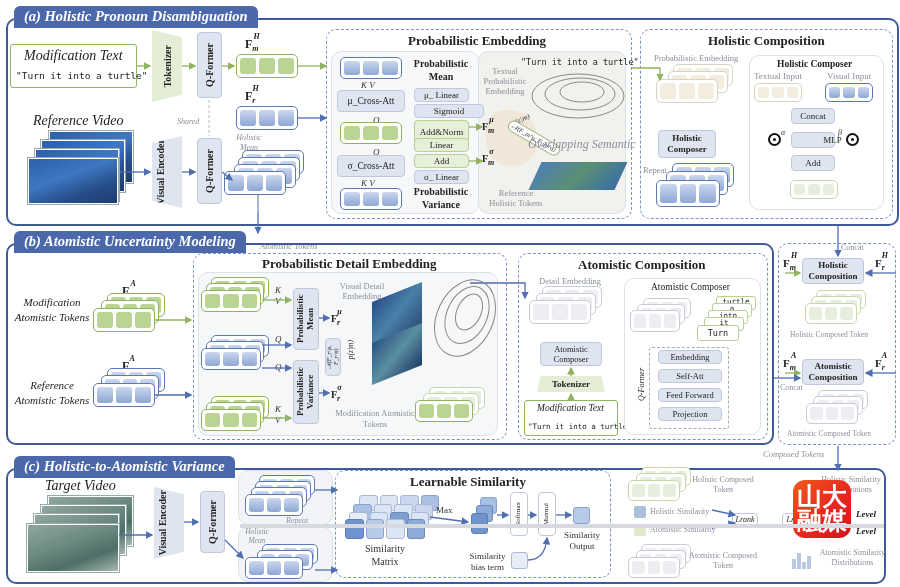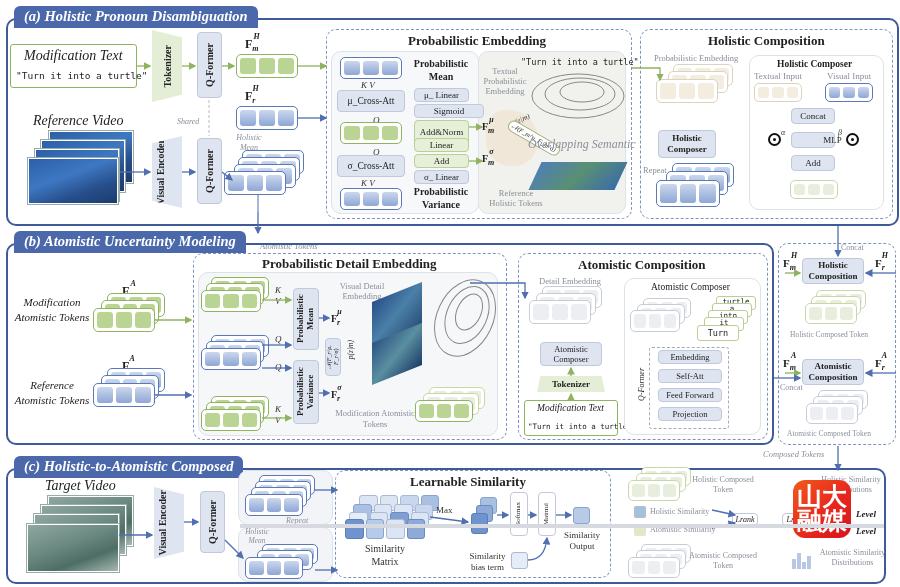--- a/index.html
+++ b/index.html
@@ -438,21 +438,21 @@
   </div>
 <div class="tok pale" style="left:806px;top:403px;width:52px;height:21px;">
     <span></span>
     <span></span>
     <span></span>
   </div>
 <div class="abs lbl grey" style="left:787px;top:429px;font-size:7.5px;">Atomistic Composed Token</div>
 <div class="abs ital lbl grey" style="left:763px;top:449px;font-size:8.5px;">Composed Tokens</div>
 
 <div class="panel" style="left:6px;top:468px;width:880px;height:116px;"></div>
-<div class="panel-title" style="left:14px;top:456px;">(c) Holistic-to-Atomistic Composed</div>
+<div class="panel-title" style="left:14px;top:456px;">(c) Holistic-to-Atomistic Variance</div>
 <div class="abs ital" style="left:45px;top:478px;font-size:14px;">Target Video</div>
 <div class="video turtv" style="left:48px;top:496px;width:85px;height:50px;"></div>
 <div class="video turtv" style="left:41px;top:505px;width:85px;height:50px;"></div>
 <div class="video turtv" style="left:34px;top:514px;width:85px;height:50px;"></div>
 <div class="video turtv" style="left:27px;top:524px;width:92px;height:48px;"></div>
 <div class="trap" style="left:154px;top:487px;width:30px;height:72px;background:#dfe5f0;clip-path:polygon(0 0,100% 10%,100% 90%,0 100%);">
   <span class="t" style="width:24px;">Visual Encoder</span>
   </div>
 <div class="box" style="left:200px;top:491px;width:25px;height:62px;">
     <span class="vert">Q-Former</span>

